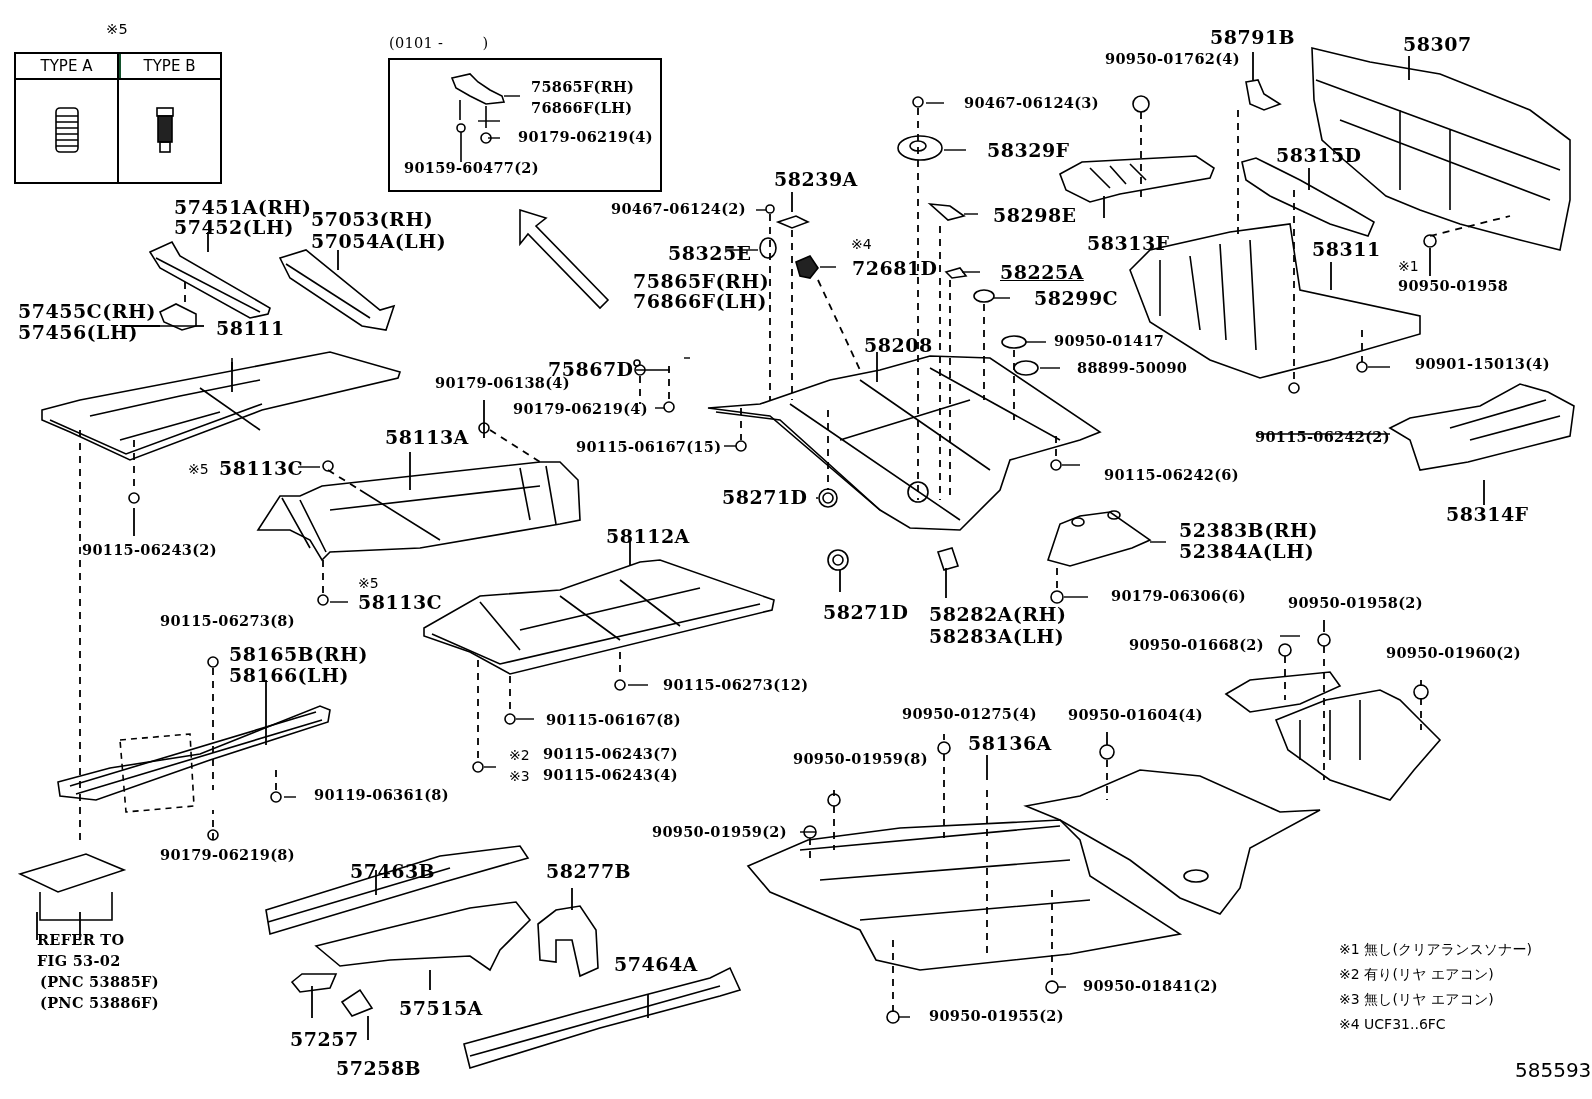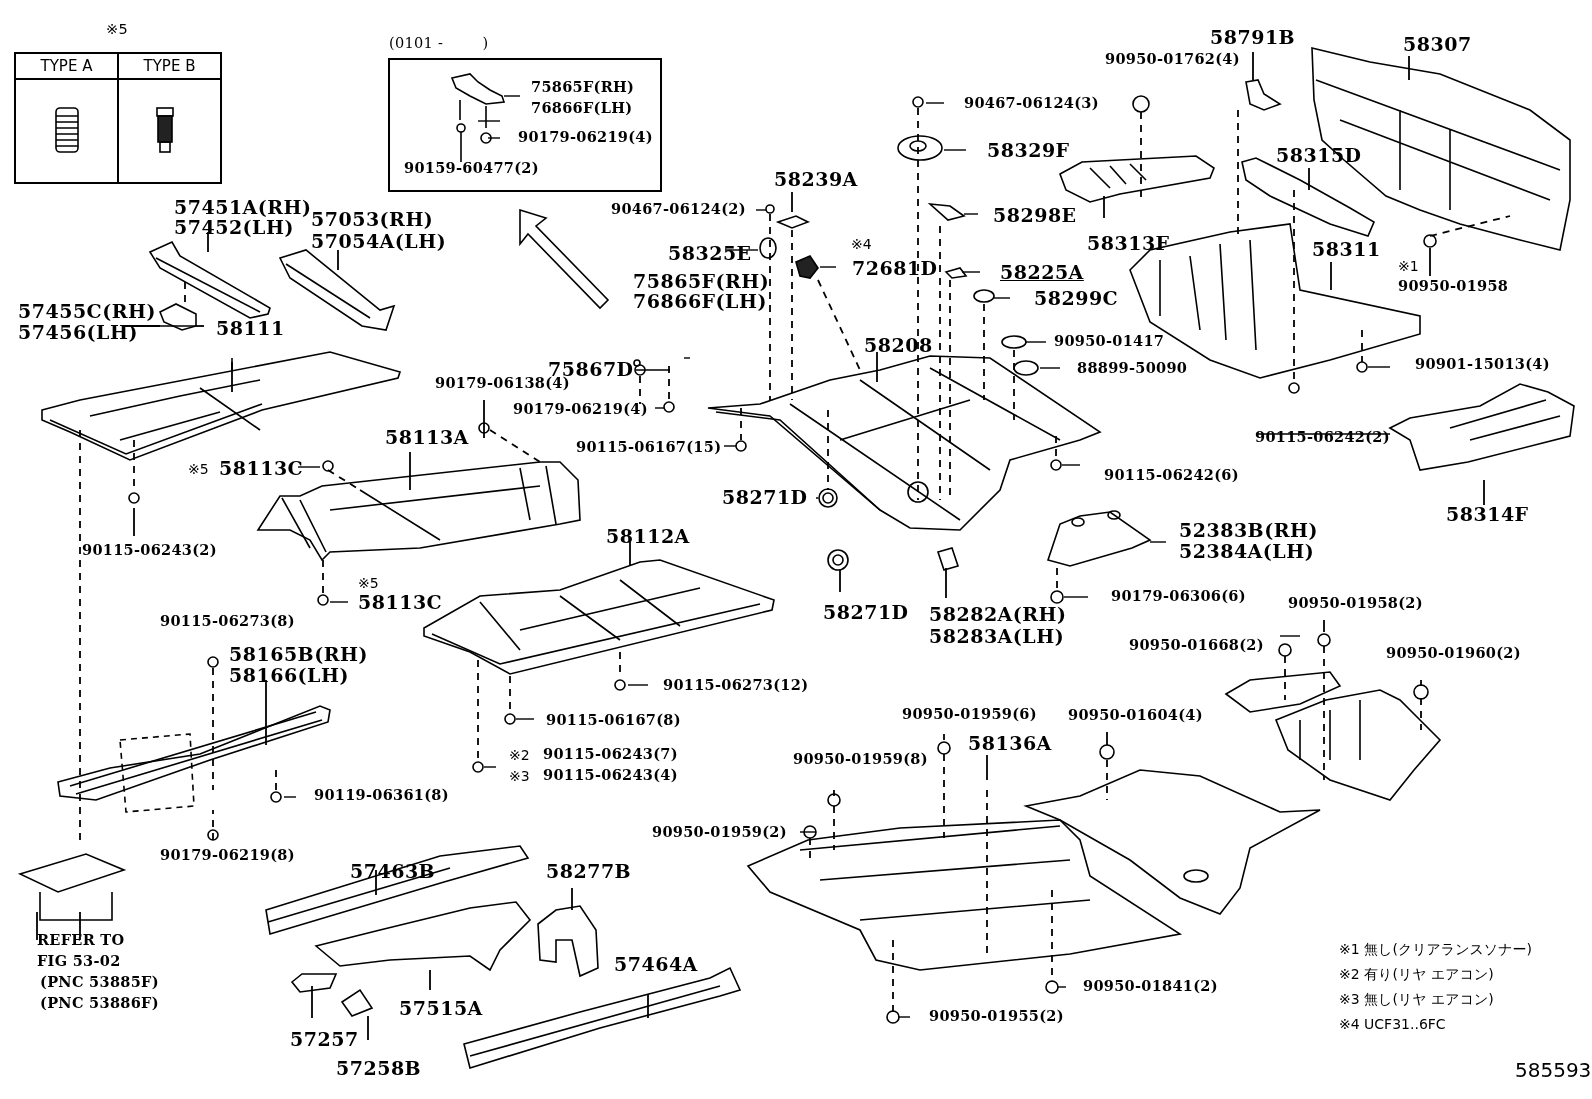--- a/index.html
+++ b/index.html
@@ -5,21 +5,21 @@
   html, body { margin:0; padding:0; background:#ffffff; }
   body { width:1592px; height:1099px; position:relative; overflow:hidden; font-family:"DejaVu Serif", serif; color:#000; }
   #art { position:absolute; left:0; top:0; width:1592px; height:1099px; }
   .lbl { position:absolute; font-family:"DejaVu Serif", serif; font-weight:bold; white-space:nowrap; line-height:1; color:#000; }
   .big { font-size:19px; letter-spacing:0.5px; }
   .sm { font-size:14.5px; letter-spacing:0.3px; }
   .note { position:absolute; font-family:"DejaVu Sans", sans-serif; font-size:14px; white-space:nowrap; color:#000; line-height:1; }
   .box { position:absolute; border:2px solid #000; }
   .typebox { position:absolute; left:14px; top:52px; width:204px; height:128px; border:2px solid #000; }
   .typebox .hdr { position:absolute; top:0; height:24px; border-bottom:2px solid #000; font-family:"DejaVu Sans", sans-serif; font-size:15px; text-align:center; line-height:24px; }
-  .typebox .ta { left:0; width:101px; border-right:2px solid #14532d; }
+  .typebox .ta { left:0; width:101px; border-right:4px solid #14532d; }
   .typebox .tb { left:103px; width:101px; }
   .typebox .divider { position:absolute; left:101px; top:0; width:2px; height:128px; background:#000; }
 </style>
 </head>
 <body>
 
 <svg id="art" viewBox="0 0 1592 1099" xmlns="http://www.w3.org/2000/svg" fill="none" stroke="#000" stroke-width="1.6">
 
   <g>
     <polygon points="520,210 546,218 536,226 608,300 600,308 528,234 520,244" fill="#fff"></polygon>
@@ -413,21 +413,21 @@
 <div class="lbl big" style="left:1276px; top:146px;">58315D</div>
 <div class="lbl big" style="left:1312px; top:240px;">58311</div>
 <div class="note" style="left:1398px; top:259px;">※1</div>
 <div class="lbl sm" style="left:1398px; top:279px;">90950-01958</div>
 <div class="lbl sm" style="left:1415px; top:357px;">90901-15013(4)</div>
 <div class="lbl sm" style="left:1255px; top:430px;">90115-06242(2)</div>
 <div class="lbl big" style="left:1446px; top:505px;">58314F</div>
 <div class="lbl sm" style="left:1288px; top:596px;">90950-01958(2)</div>
 <div class="lbl sm" style="left:1129px; top:638px;">90950-01668(2)</div>
 <div class="lbl sm" style="left:1386px; top:646px;">90950-01960(2)</div>
-<div class="lbl sm" style="left:902px; top:707px;">90950-01959(6)</div>
+<div class="lbl sm" style="left:902px; top:707px;">90950-01275(4)</div>
 <div class="lbl sm" style="left:1068px; top:708px;">90950-01604(4)</div>
 <div class="lbl big" style="left:968px; top:734px;">58136A</div>
 <div class="lbl sm" style="left:793px; top:752px;">90950-01959(8)</div>
 <div class="lbl sm" style="left:652px; top:825px;">90950-01959(2)</div>
 <div class="lbl sm" style="left:1083px; top:979px;">90950-01841(2)</div>
 <div class="lbl sm" style="left:929px; top:1009px;">90950-01955(2)</div>
 
 <div class="note" style="left:1339px; top:942px;">※1 無し(クリアランスソナー)</div>
 <div class="note" style="left:1339px; top:967px;">※2 有り(リヤ エアコン)</div>
 <div class="note" style="left:1339px; top:992px;">※3 無し(リヤ エアコン)</div>

